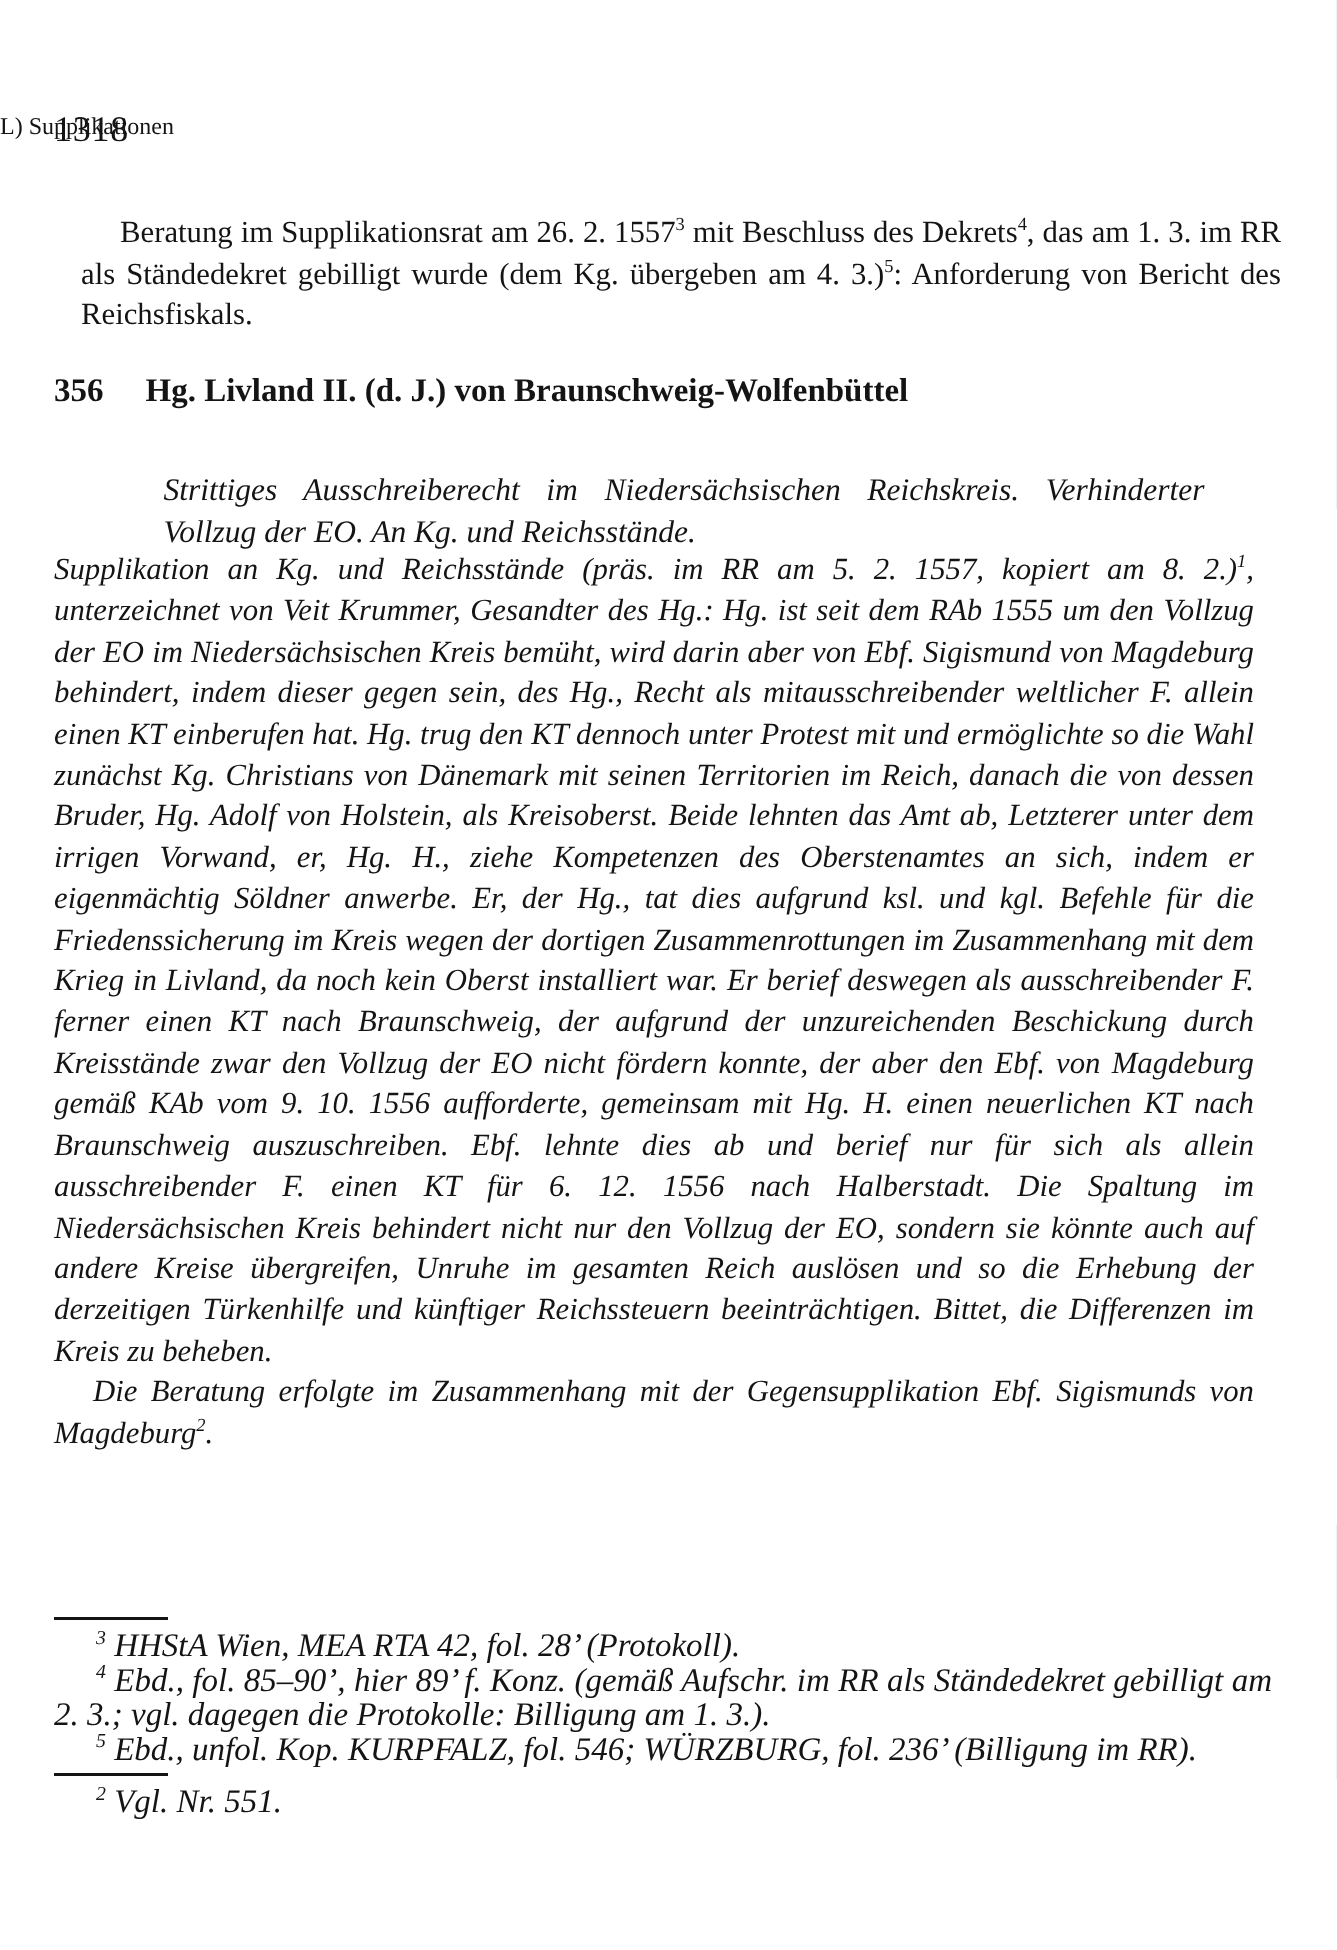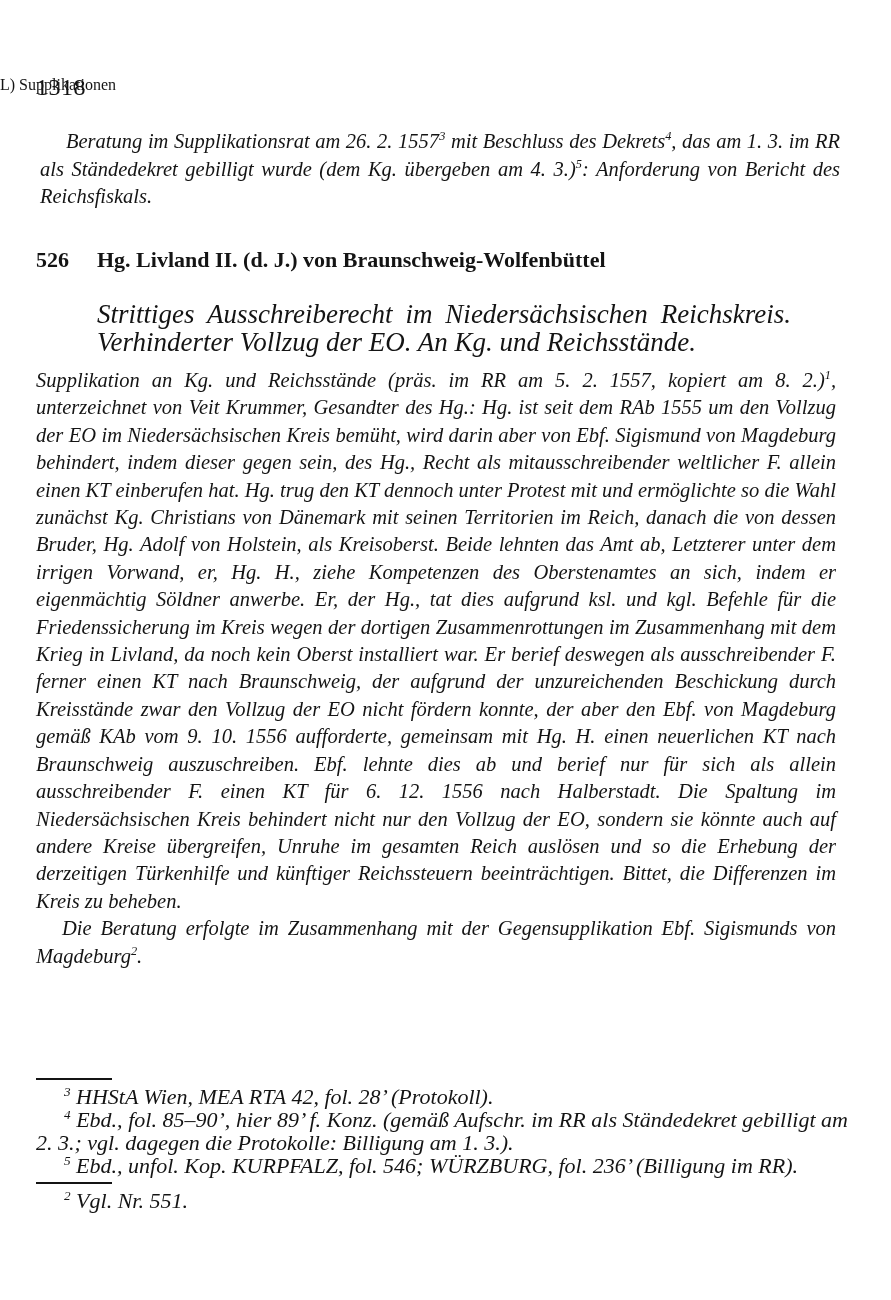--- a/index.html
+++ b/index.html
@@ -39,22 +39,21 @@
     top: 2px;
     text-align: left;
     font-size: 16px;
   }
   
   .intro {
     position: absolute;
     top: 124px;
     left: 36px;
     width: 800px;
-    margin: 4px;
-    font-style: italic;
+    margin: 18px;
     font-size: 20.5px;
     line-height: 27.5px;
     text-align: justify;
     text-indent: 26px;
   }
   
   .entry-heading {
     position: absolute;
     top: 246px;
     left: 36px;
@@ -67,23 +66,23 @@
   .entry-num {
     display: inline-block;
     width: 61px;
   }
   
   .summary {
     position: absolute;
     top: 301px;
     left: 97px;
     width: 694px;
-    margin: 0;
+    margin: 12px;
     font-style: italic;
-    font-size: 27px;
+    font-size: 21px;
     line-height: 27.5px;
     text-align: justify;
   }
   
   .body-text {
     position: absolute;
     top: 367px;
     left: 36px;
     width: 800px;
   }
@@ -129,21 +128,21 @@
 <div class="page">
 
   <div class="running-head">
     <span class="page-num">1318</span>
     <span class="head-title">L) Supplikationen</span>
   </div>
 
   <p class="intro">Beratung im Supplikationsrat am 26. 2. 1557<sup>3</sup> mit Beschluss des Dekrets<sup>4</sup>, das am 1. 3. im RR als Ständedekret gebilligt wurde (dem Kg. übergeben am 4. 3.)<sup>5</sup>: Anforderung von Bericht des Reichsfiskals.</p>
 
   <h2 class="entry-heading">
-    <span class="entry-num">526</span><span>Hg. Livland II. (d. J.) von Braunschweig-Wolfenbüttel</span>
+    <span class="entry-num">356</span><span>Hg. Livland II. (d. J.) von Braunschweig-Wolfenbüttel</span>
   </h2>
 
   <p class="summary">Strittiges Ausschreiberecht im Niedersächsischen Reichskreis. Verhinderter Vollzug der EO. An Kg. und Reichsstände.</p>
 
   <div class="body-text">
     <p class="bodypara">Supplikation an Kg. und Reichsstände (präs. im RR am 5. 2. 1557, kopiert am 8. 2.)<sup>1</sup>, unterzeichnet von Veit Krummer, Gesandter des Hg.: Hg. ist seit dem RAb 1555 um den Vollzug der EO im Niedersächsischen Kreis bemüht, wird darin aber von Ebf. Sigismund von Magdeburg behindert, indem dieser gegen sein, des Hg., Recht als mitausschreibender weltlicher F. allein einen KT einberufen hat. Hg. trug den KT dennoch unter Protest mit und ermöglichte so die Wahl zunächst Kg. Christians von Dänemark mit seinen Territorien im Reich, danach die von dessen Bruder, Hg. Adolf von Holstein, als Kreisoberst. Beide lehnten das Amt ab, Letzterer unter dem irrigen Vorwand, er, Hg. H., ziehe Kompetenzen des Oberstenamtes an sich, indem er eigenmächtig Söldner anwerbe. Er, der Hg., tat dies aufgrund ksl. und kgl. Befehle für die Friedenssicherung im Kreis wegen der dortigen Zusammenrottungen im Zusammenhang mit dem Krieg in Livland, da noch kein Oberst installiert war. Er berief deswegen als ausschreibender F. ferner einen KT nach Braunschweig, der aufgrund der unzureichenden Beschickung durch Kreisstände zwar den Vollzug der EO nicht fördern konnte, der aber den Ebf. von Magdeburg gemäß KAb vom 9. 10. 1556 aufforderte, gemeinsam mit Hg. H. einen neuerlichen KT nach Braunschweig auszuschreiben. Ebf. lehnte dies ab und berief nur für sich als allein ausschreibender F. einen KT für 6. 12. 1556 nach Halberstadt. Die Spaltung im Niedersächsischen Kreis behindert nicht nur den Vollzug der EO, sondern sie könnte auch auf andere Kreise übergreifen, Unruhe im gesamten Reich auslösen und so die Erhebung der derzeitigen Türkenhilfe und künftiger Reichssteuern beeinträchtigen. Bittet, die Differenzen im Kreis zu beheben.</p>
     <p class="bodypara indent">Die Beratung erfolgte im Zusammenhang mit der Gegensupplikation Ebf. Sigismunds von Magdeburg<sup>2</sup>.</p>
   </div>
 
   <div class="fnblock upper">

